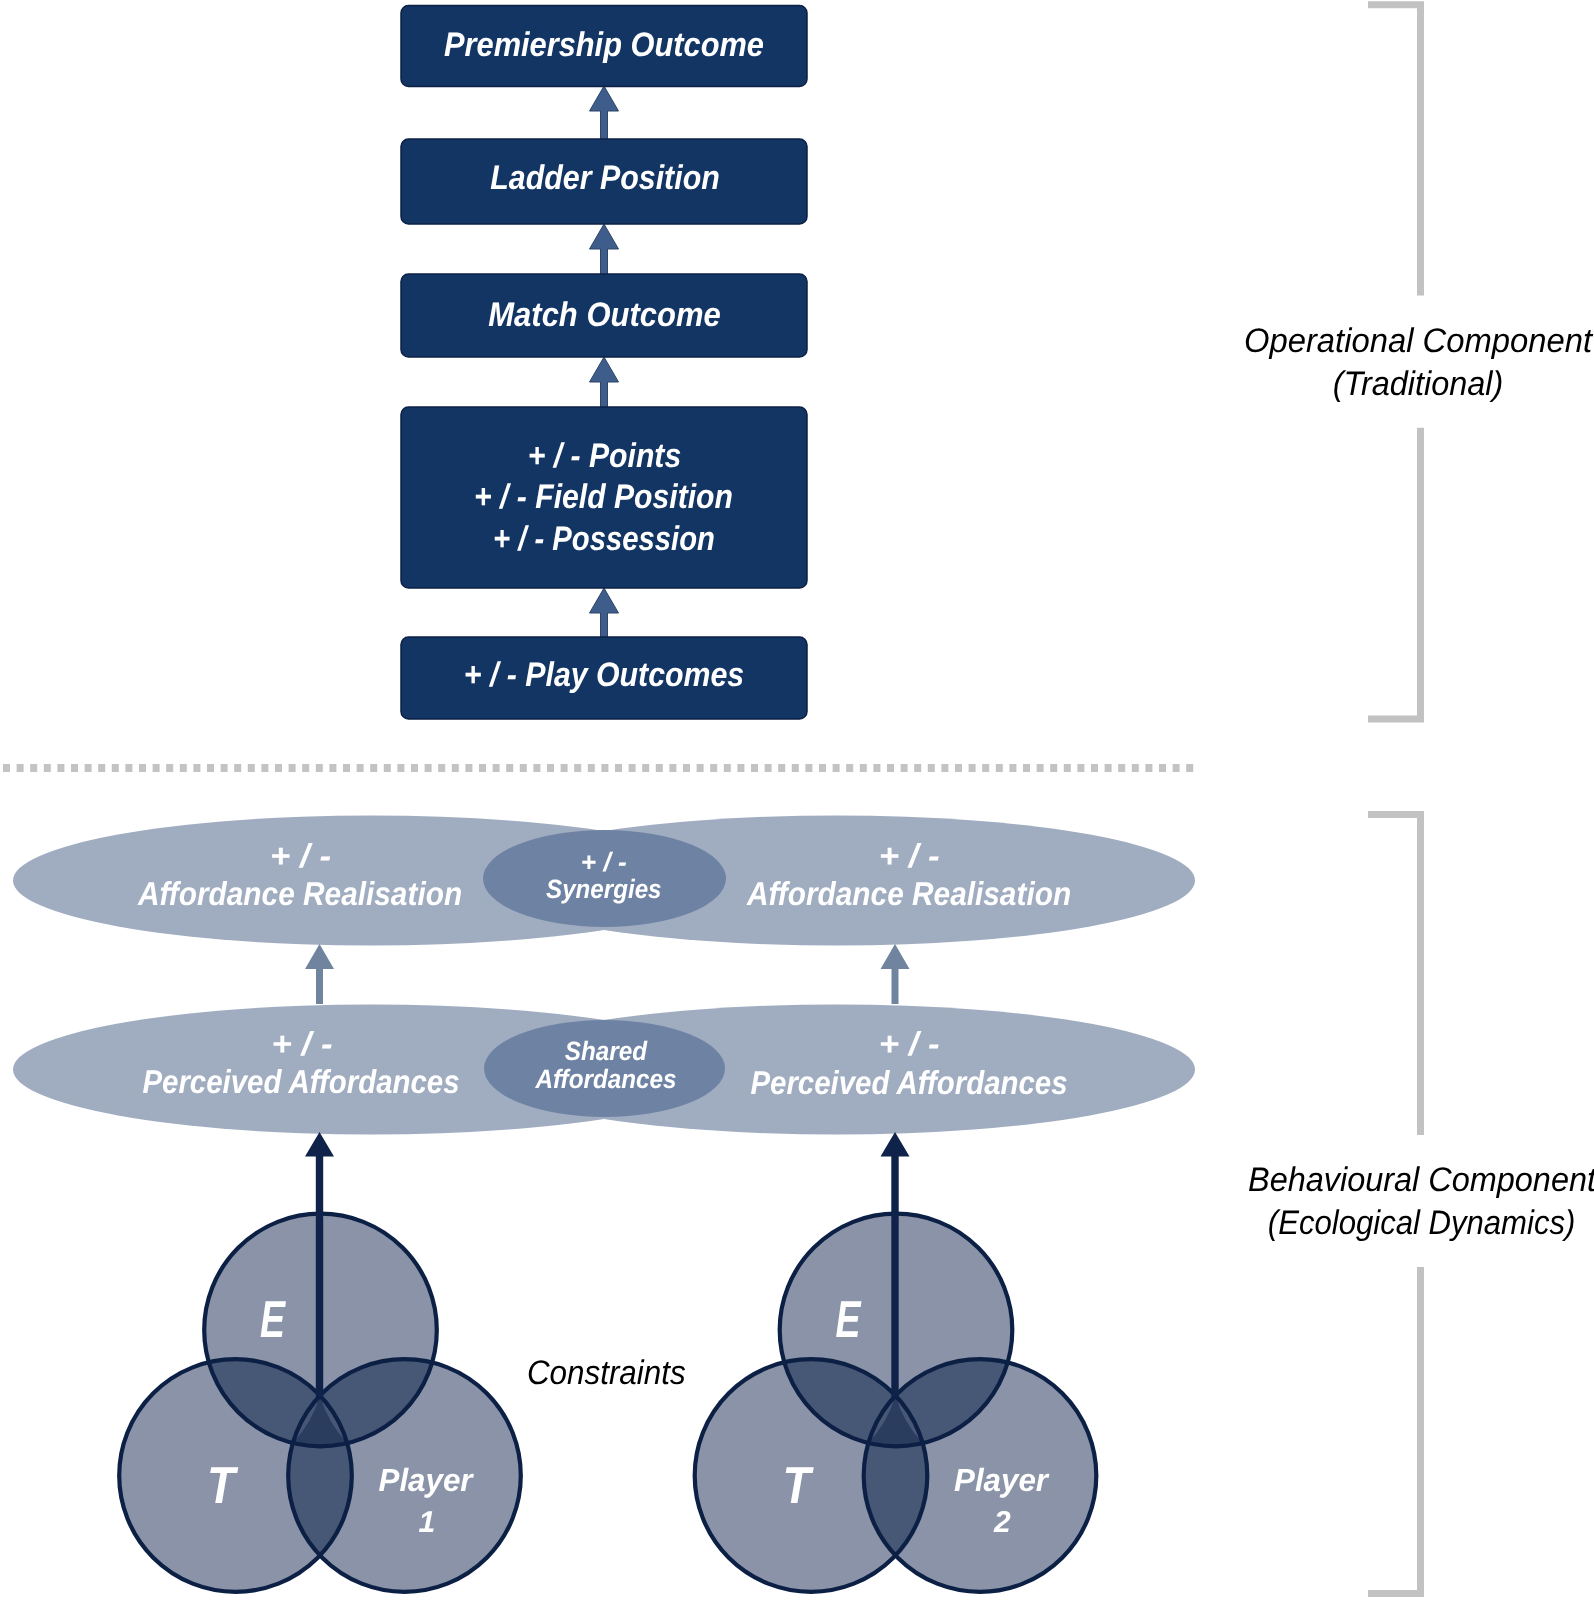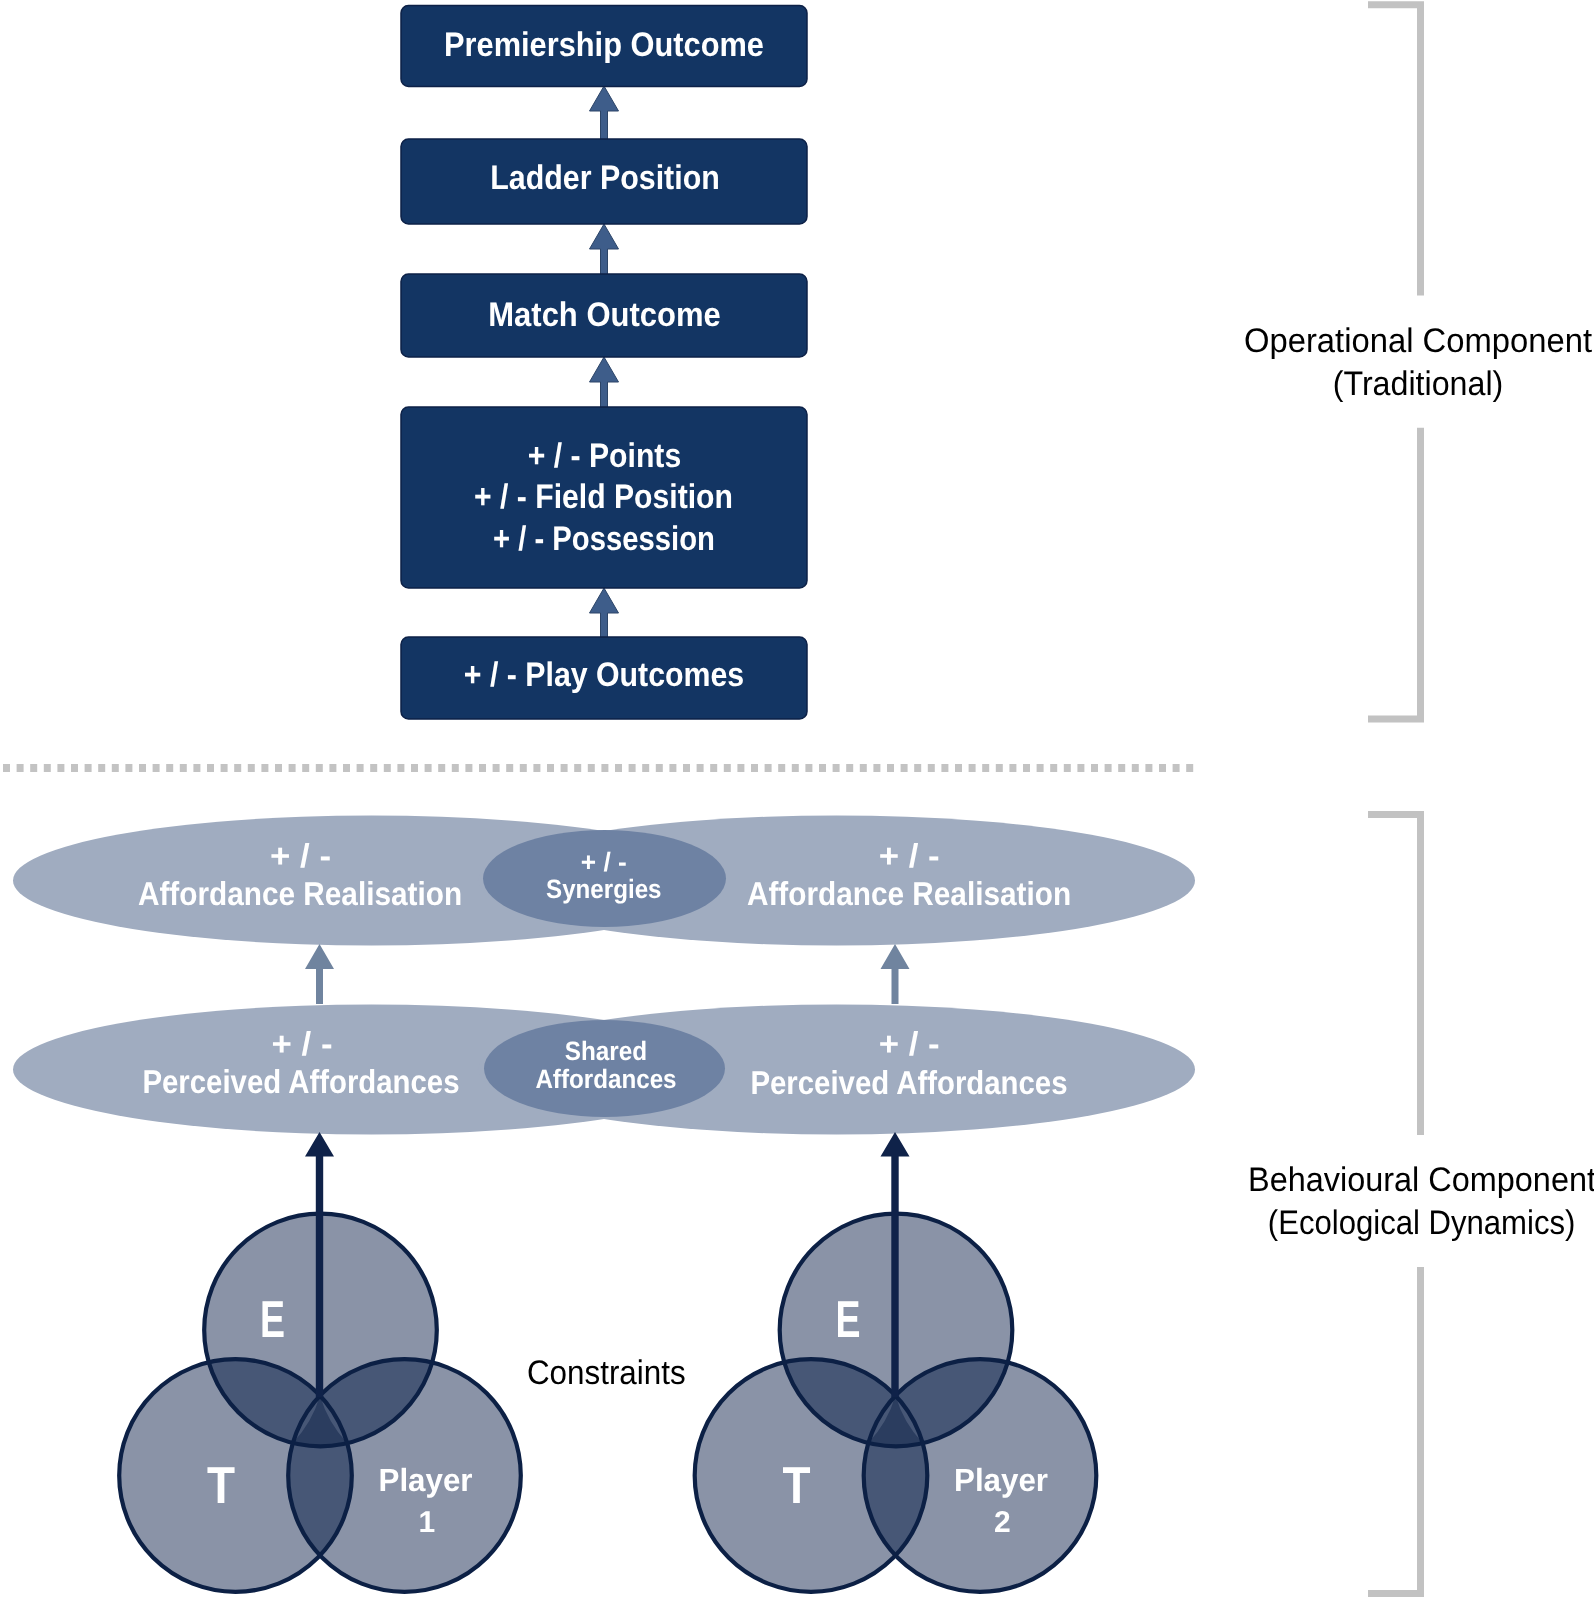--- a/index.html
+++ b/index.html
@@ -1,19 +1,19 @@
 <!DOCTYPE html>
 <html><head>
 <meta charset="utf-8">
 <title>Ecological Dynamics Performance Model</title>
 <style>
   html,body{margin:0;padding:0;background:#ffffff;}
   *{-webkit-font-smoothing:antialiased;text-rendering:geometricPrecision;}
   body{width:1594px;height:1600px;overflow:hidden;font-family:"Liberation Sans",sans-serif;}
-  #stage{position:relative;width:1414px;height:1600px;}
+  #stage{position:relative;width:1414px;height:1600px;font-style:italic;}
   svg.layer{position:absolute;left:0;top:0;width:1594px;height:1600px;}
   .boxlabel{font-family:"Liberation Sans",sans-serif;font-weight:bold;fill:#ffffff;text-anchor:middle;}
   .ellipselabel{font-family:"Liberation Sans",sans-serif;font-weight:bold;fill:#ffffff;text-anchor:middle;}
   .brlabel{font-family:"Liberation Sans",sans-serif;fill:#000000;text-anchor:middle;}
 </style>
 </head>
 <body>
 
 <div id="stage">
   <svg class="layer" viewBox="0 0 1594 1600">

